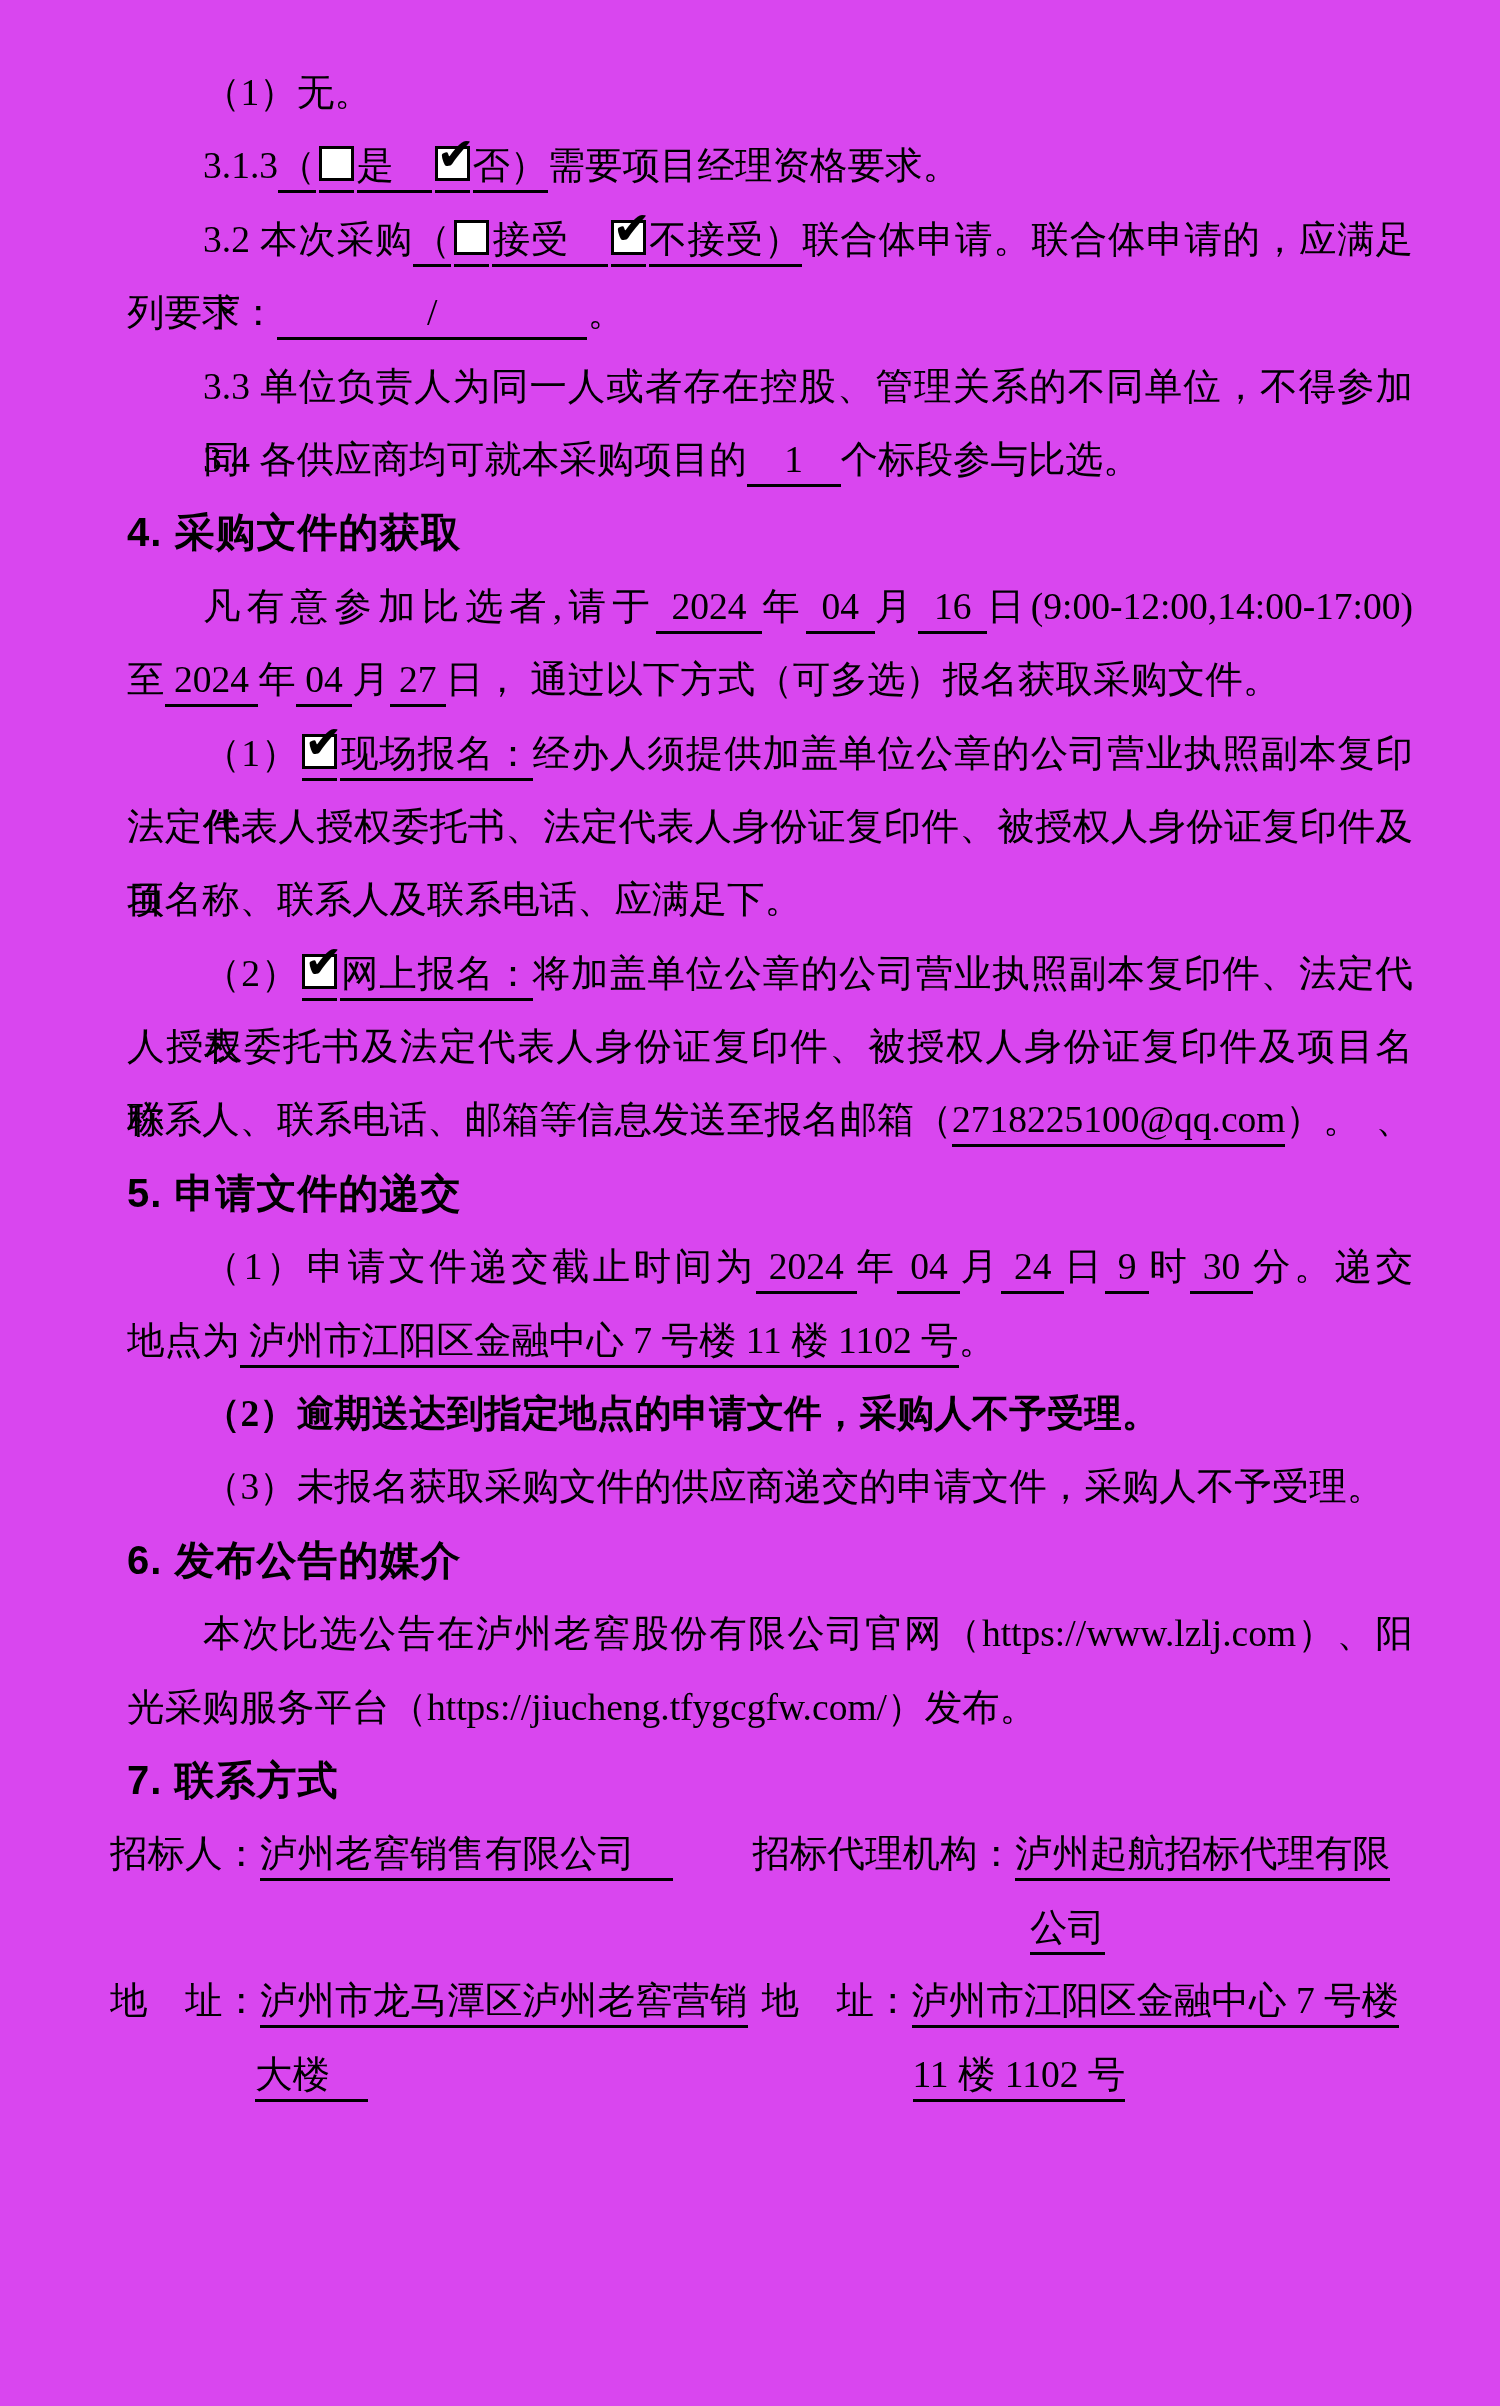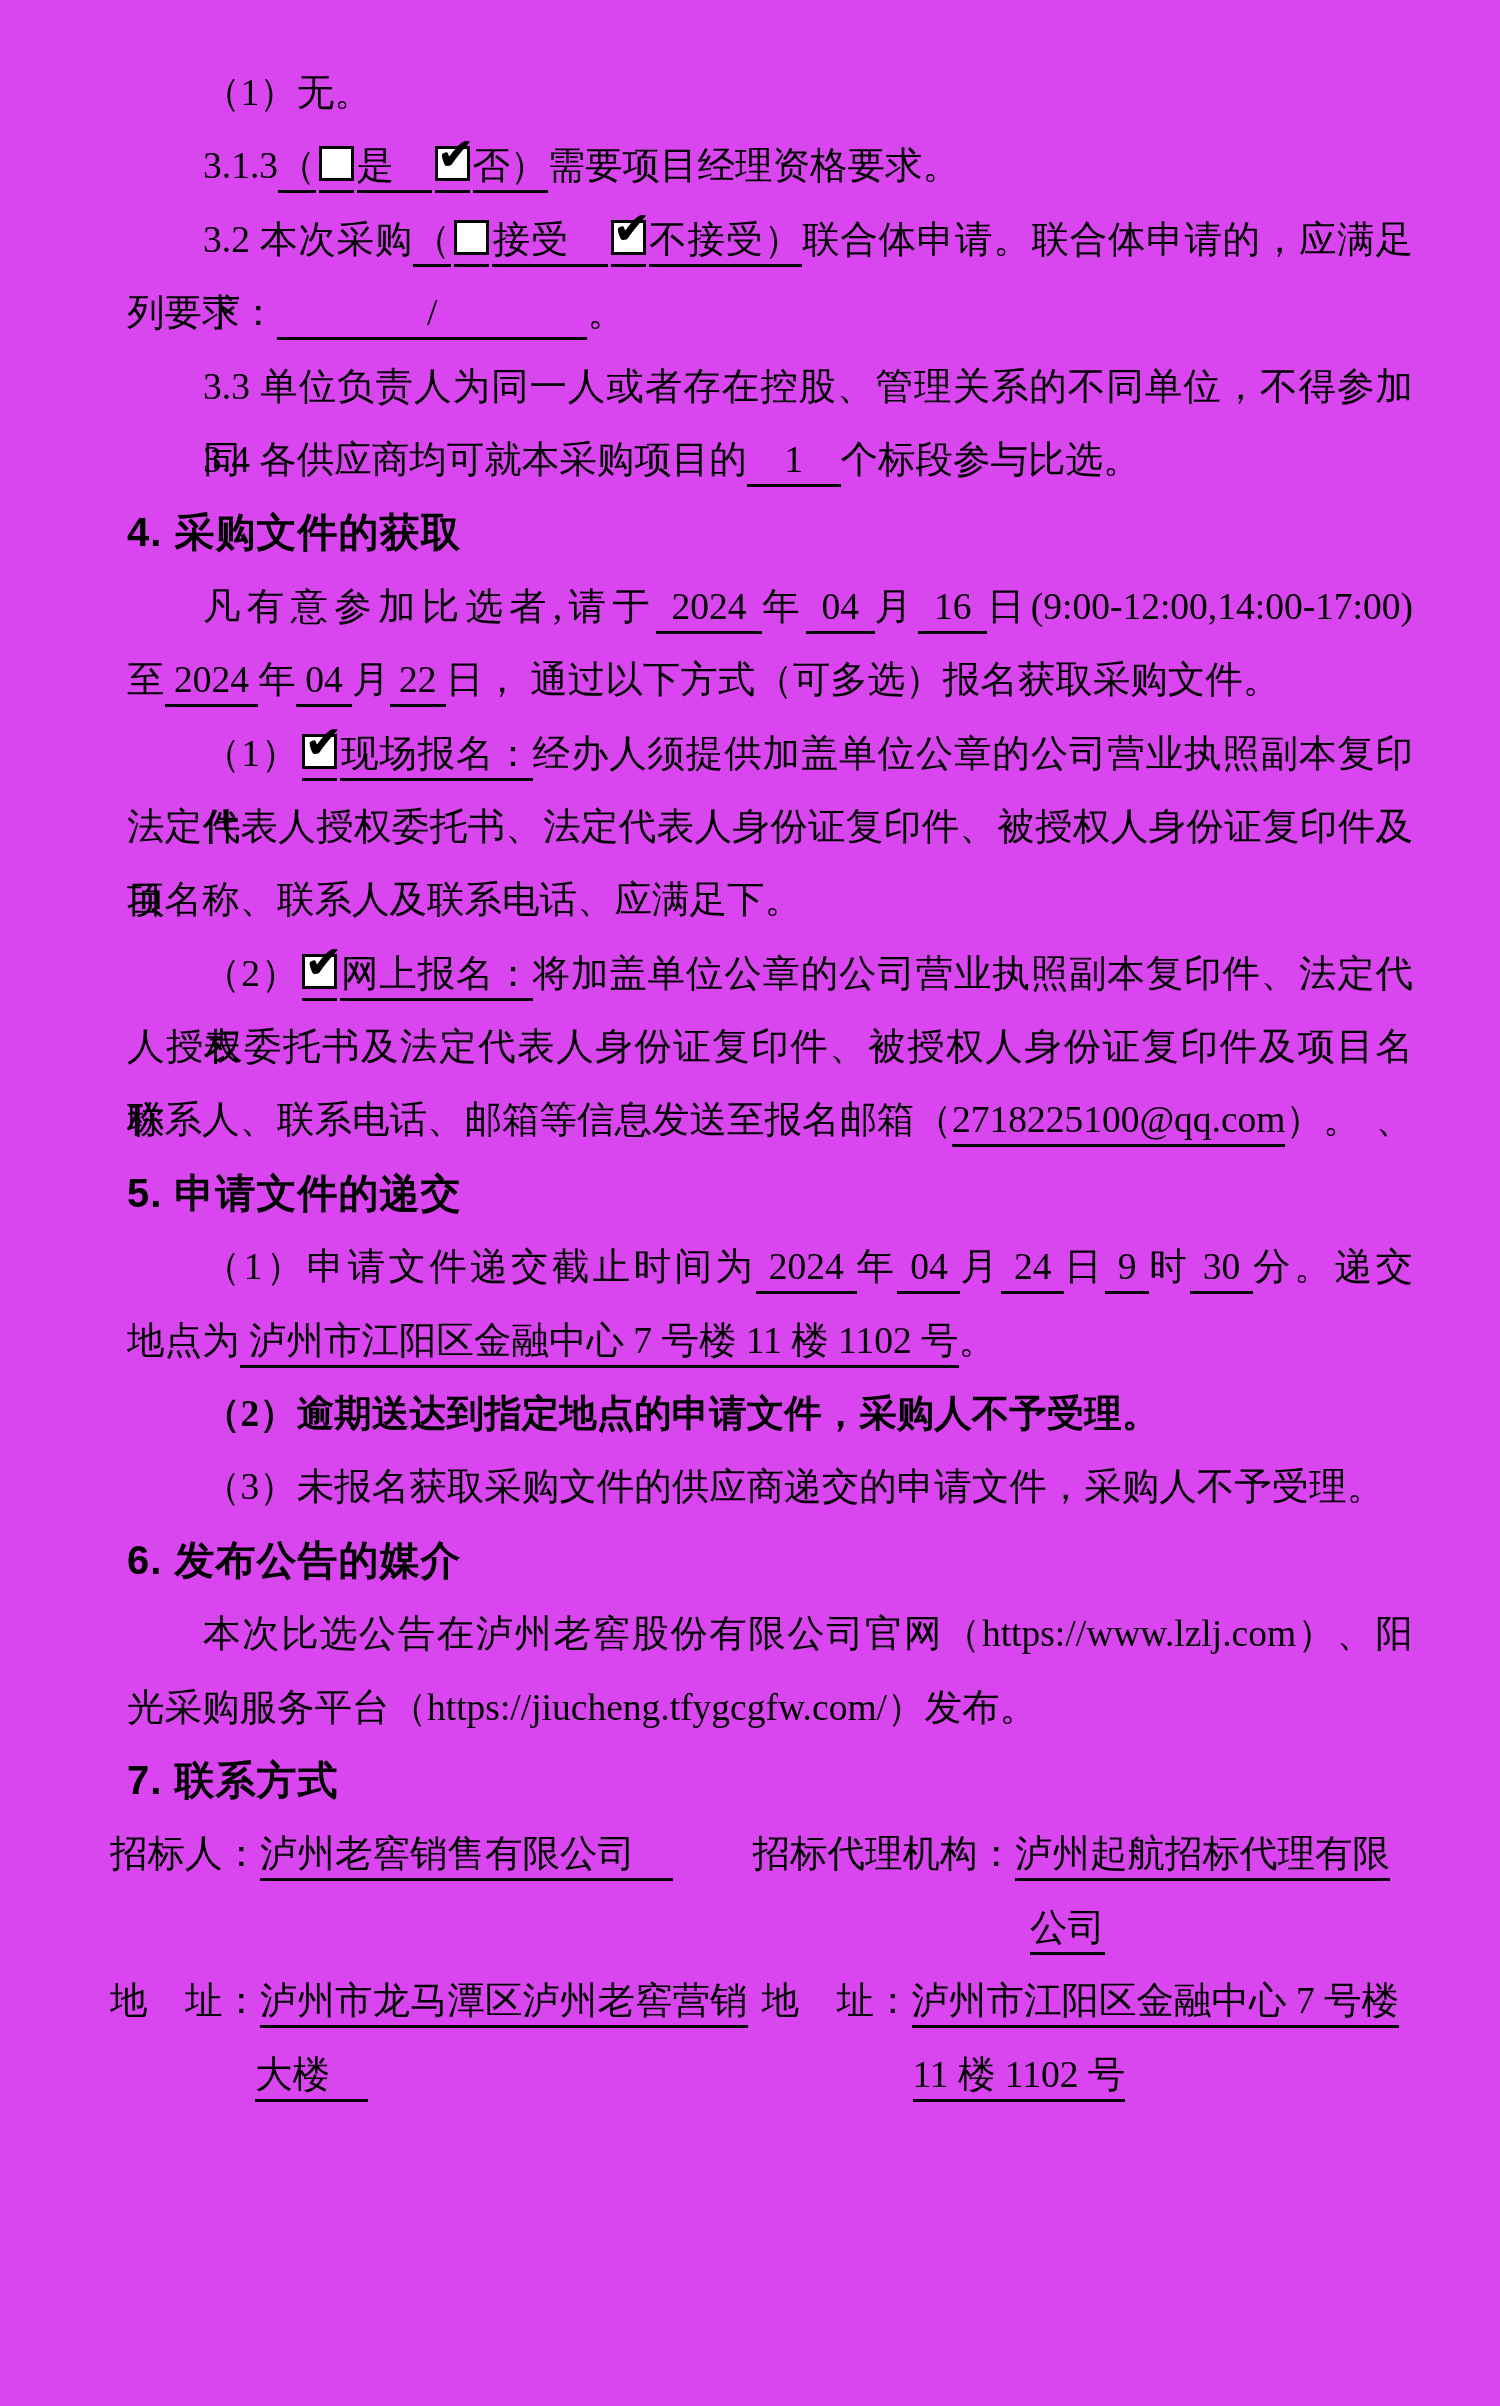--- a/index.html
+++ b/index.html
@@ -65,21 +65,21 @@
 <div class="page">
   <div class="doc" id="doc">
       <div class="line" style="padding-left: 76px;"><span class="seg">（1）无。</span></div>
       <div class="line" style="padding-left: 76px;"><span class="seg">3.1.3</span><span class="seg u">（</span><span class="cbwrap u"><span class="cb"></span></span><span class="seg u">是　</span><span class="cbwrap u"><span class="cb"><span class="mark">✔</span></span></span><span class="seg u">否）</span><span class="seg">需要项目经理资格要求。</span></div>
       <div class="line fill" style="padding-left: 76px;"><span class="seg">3.2 本次采购</span><span class="seg u">（</span><span class="cbwrap u"><span class="cb"></span></span><span class="seg u">接受　</span><span class="cbwrap u"><span class="cb"><span class="mark">✔</span></span></span><span class="seg u">不接受）</span><span class="seg">联合体申请。联合体申请的，应满足下</span></div>
       <div class="line"><span class="seg">列要求：</span><span class="seg u">　　　　/　　　　</span><span class="seg">。</span></div>
       <div class="line fill" style="padding-left: 76px;"><span class="seg">3.3 单位负责人为同一人或者存在控股、管理关系的不同单位，不得参加同</span></div>
       <div class="line" style="padding-left: 76px;"><span class="seg">3.4 各供应商均可就本采购项目的</span><span class="seg u">　1　</span><span class="seg">个标段参与比选。</span></div>
       <div class="line h"><span class="seg">4. 采购文件的获取</span></div>
       <div class="line fill" style="padding-left: 76px;"><span class="seg">凡有意参加比选者,请于</span><span class="seg u">  2024  </span><span class="seg">年</span><span class="seg u">  04  </span><span class="seg">月</span><span class="seg u">  16  </span><span class="seg">日(9:00-12:00,14:00-17:00)</span></div>
-      <div class="line"><span class="seg">至</span><span class="seg u">  2024  </span><span class="seg">年</span><span class="seg u">  04  </span><span class="seg">月</span><span class="seg u">  22  </span><span class="seg">日， 通过以下方式（可多选）报名获取采购文件。</span></div>
+      <div class="line"><span class="seg">至</span><span class="seg u">  2024  </span><span class="seg">年</span><span class="seg u">  04  </span><span class="seg">月</span><span class="seg u">  27  </span><span class="seg">日， 通过以下方式（可多选）报名获取采购文件。</span></div>
       <div class="line fill" style="padding-left: 76px;"><span class="seg">（1）</span><span class="cbwrap u"><span class="cb"><span class="mark">✔</span></span></span><span class="seg u">现场报名：</span><span class="seg">经办人须提供加盖单位公章的公司营业执照副本复印件、</span></div>
       <div class="line fill"><span class="seg">法定代表人授权委托书、法定代表人身份证复印件、被授权人身份证复印件及项</span></div>
       <div class="line"><span class="seg">目名称、联系人及联系电话、应满足下。</span></div>
       <div class="line fill" style="padding-left: 76px;"><span class="seg">（2）</span><span class="cbwrap u"><span class="cb"><span class="mark">✔</span></span></span><span class="seg u">网上报名：</span><span class="seg">将加盖单位公章的公司营业执照副本复印件、法定代表</span></div>
       <div class="line fill"><span class="seg">人授权委托书及法定代表人身份证复印件、被授权人身份证复印件及项目名称、</span></div>
       <div class="line"><span class="seg">联系人、联系电话、邮箱等信息发送至报名邮箱（</span><span class="seg u">2718225100@qq.com</span><span class="seg">）。</span></div>
       <div class="line h"><span class="seg">5. 申请文件的递交</span></div>
       <div class="line fill" style="padding-left: 76px;"><span class="seg">（1）申请文件递交截止时间为</span><span class="seg u">  2024  </span><span class="seg">年</span><span class="seg u">  04  </span><span class="seg">月</span><span class="seg u">  24   </span><span class="seg">日</span><span class="seg u">  9  </span><span class="seg">时</span><span class="seg u">  30  </span><span class="seg">分。递交</span></div>
       <div class="line"><span class="seg">地点为</span><span class="seg u"> 泸州市江阳区金融中心 7 号楼 11 楼 1102 号</span><span class="seg">。</span></div>
       <div class="line" style="padding-left: 76px; font-weight: bold;"><span class="seg">（2）逾期送达到指定地点的申请文件，采购人不予受理。</span></div>

